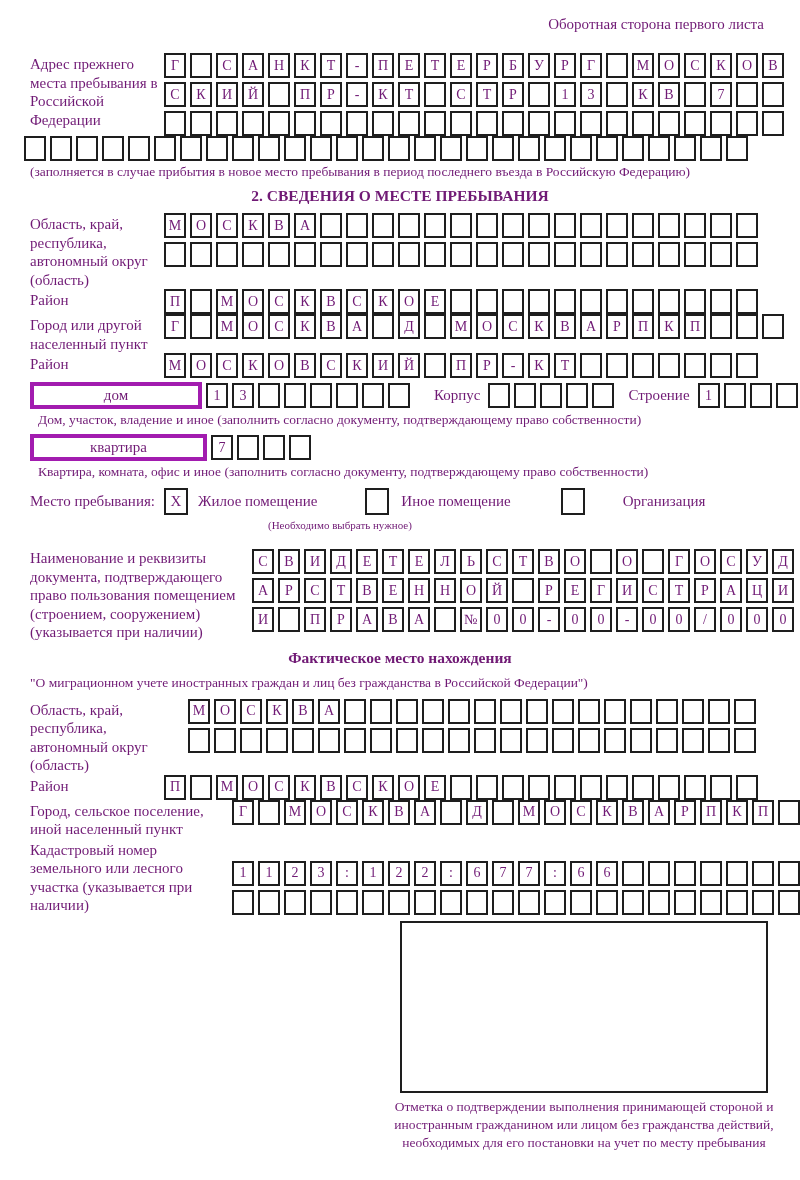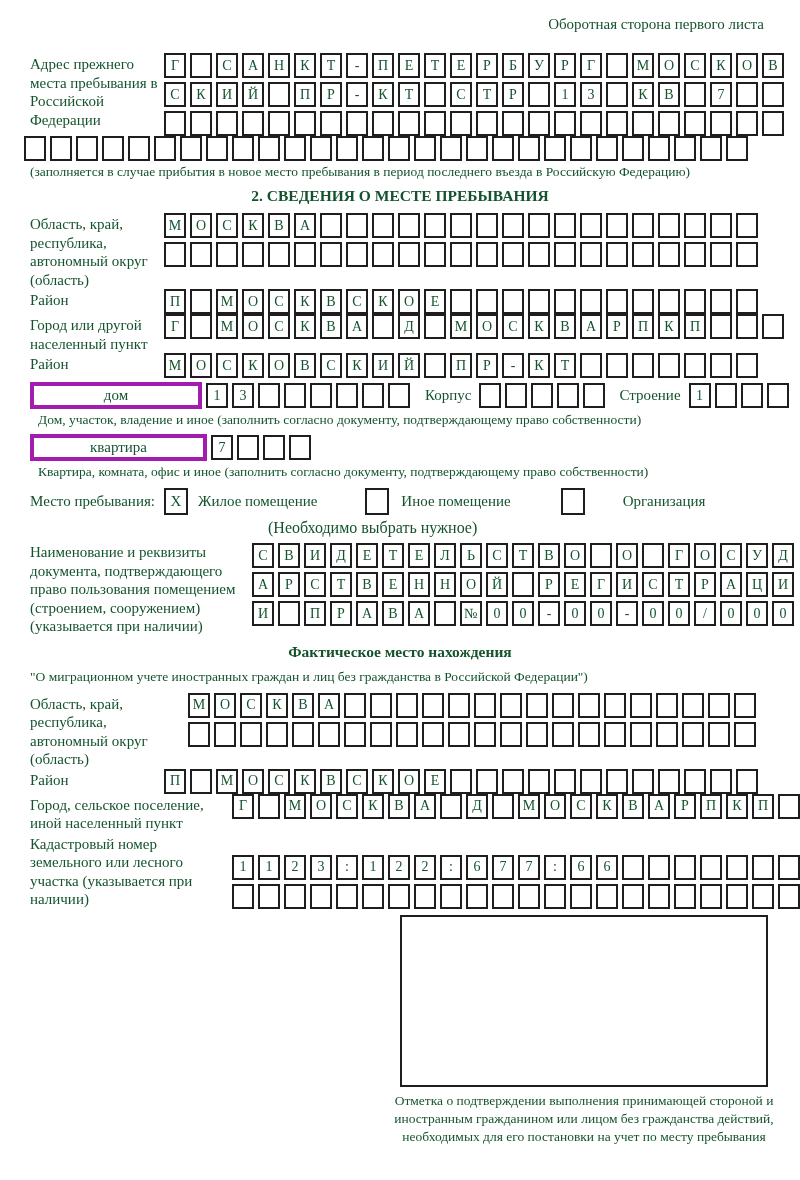--- a/index.html
+++ b/index.html
@@ -2,21 +2,21 @@
 <html><head>
 <meta charset="utf-8">
 <style>
   html, body { margin: 0; padding: 0; background: #fff; }
   .page {
     position: relative;
     width: 800px; height: 1180px;
     box-sizing: border-box;
     padding: 16px 30px 0 30px;
     background: #fff;
-    color: #14532d;
+    color: #701a75;
     font-family: "Liberation Serif", "DejaVu Serif", serif;
     overflow: hidden;
   }
   .header-note {
     text-align: right;
     font-size: 15px;
     padding-right: 6px;
     margin-bottom: 20px;
   }
   
@@ -78,22 +78,22 @@
   .checkbox {
     box-sizing: border-box;
     width: 24px; height: 27px;
     border: 2px solid #1e1e1e;
     display: flex; align-items: center; justify-content: center;
     font-size: 15px;
     flex: 0 0 auto;
     background: #fff;
   }
   .mesto-note {
-    font-size: 16px;
-    margin: 4px 0 4px 238px;
+    font-size: 11px;
+    margin: 4px 0 16px 238px;
   }
   
   .stamp-box {
     box-sizing: border-box;
     margin: 6px 0 0 370px;
     width: 368px; height: 172px;
     border: 2px solid #1e1e1e;
     background: #fff;
   }
   .stamp-caption {
@@ -377,21 +377,21 @@
     <div class="cellrow">
         <span class="cell">1</span>
         <span class="cell">3</span>
         <span class="cell"></span>
         <span class="cell"></span>
         <span class="cell"></span>
         <span class="cell"></span>
         <span class="cell"></span>
         <span class="cell"></span>
       </div>
-    <div class="inline-label" style="margin-left:11px;margin-right:4px">Корпус</div>
+    <div class="inline-label" style="margin-left:20px;margin-right:4px">Корпус</div>
     <div class="cellrow">
         <span class="cell"></span>
         <span class="cell"></span>
         <span class="cell"></span>
         <span class="cell"></span>
         <span class="cell"></span>
       </div>
     <div class="inline-label" style="margin-left:10px;margin-right:4px">Строение</div>
     <div class="cellrow">
         <span class="cell">1</span>

